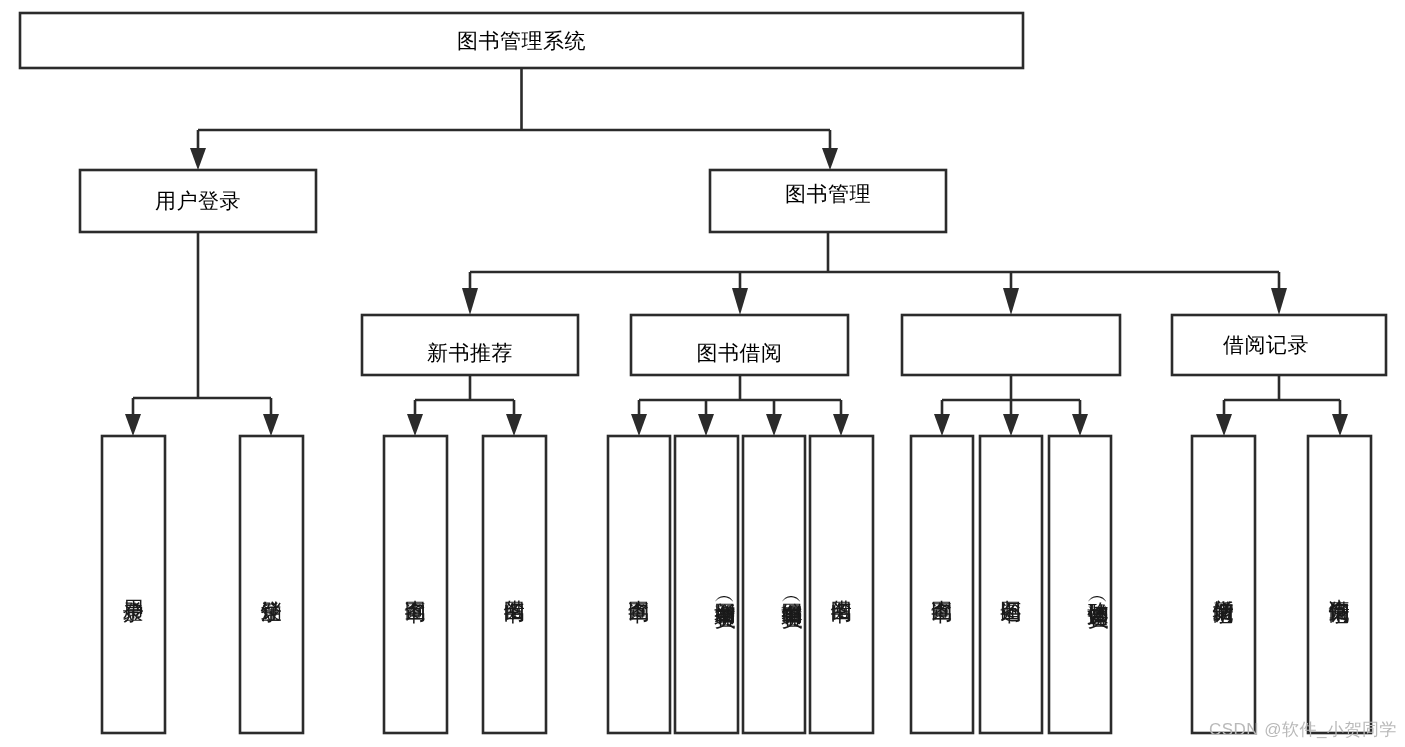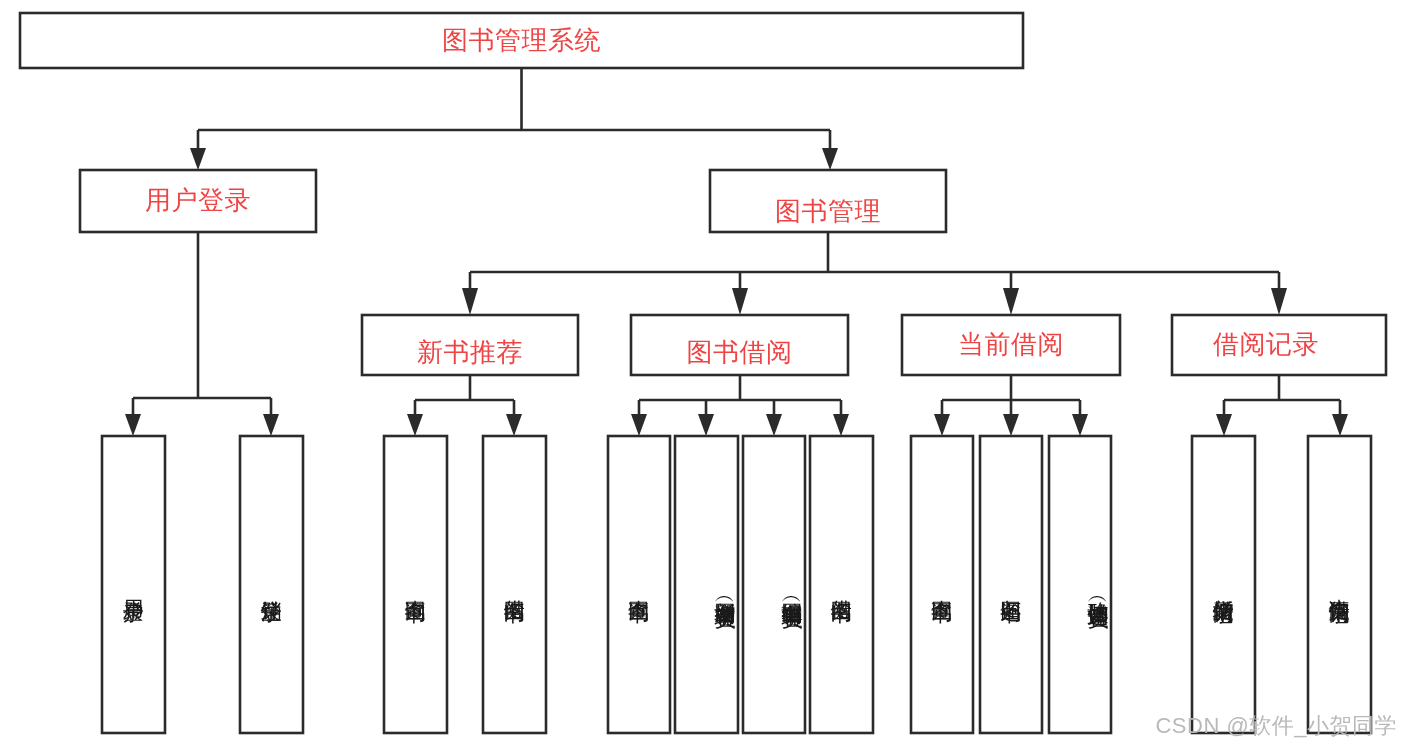--- a/index.html
+++ b/index.html
@@ -42,22 +42,22 @@
   }
   .arrow-head {
     fill: #2b2b2b;
     stroke: none;
   }
   .node-label-h {
     position: absolute;
     display: flex;
     align-items: center;
     justify-content: center;
-    color: #ef4444;
-    font-size: 26px;
+    color: #000000;
+    font-size: 21px;
     line-height: 1.2;
     letter-spacing: 0.5px;
     white-space: nowrap;
     pointer-events: none;
   }
   .node-label-v {
     position: absolute;
     display: flex;
     align-items: center;
     justify-content: center;
@@ -67,21 +67,21 @@
     letter-spacing: 1px;
     writing-mode: vertical-rl;
     text-orientation: upright;
     pointer-events: none;
   }
   .watermark {
     position: absolute;
     right: 8px;
     bottom: 6px;
     color: #b9b9b9;
-    font-size: 22px;
+    font-size: 17px;
     letter-spacing: 0.5px;
     white-space: nowrap;
     pointer-events: none;
   }
 </style>
 </head>
 <body>
 
 <div id="diagram-root">
 
@@ -146,25 +146,24 @@
     <rect class="node-box" x="1049" y="436" width="62" height="297"></rect>
 
     <rect class="node-box" x="1192" y="436" width="63" height="297"></rect>
     <rect class="node-box" x="1308" y="436" width="63" height="297"></rect>
 
   </svg>
 
   <div class="node-label-h" style="left:20px; top:13px; width:1003px; height:55px;">图书管理系统</div>
 
   <div class="node-label-h" style="left:80px; top:170px; width:236px; height:62px;">用户登录</div>
-  <div class="node-label-h" style="left:710px; top:188px; width:236px; height:48px;">图书管理</div>
+  <div class="node-label-h" style="left:710px; top:170px; width:236px; height:48px;">图书管理</div>
 
   <div class="node-label-h" style="left:362px; top:315px; width:216px; height:76px;">新书推荐</div>
   <div class="node-label-h" style="left:631px; top:315px; width:217px; height:76px;">图书借阅</div>
-  <div class="node-label-h" style="left:902px; top:315px; width:218px; height:60px;">当前借阅</div>
   <div class="node-label-h" style="left:1172px; top:315px; width:188px; height:60px;border-radius:7px;">借阅记录</div>
 
   <div class="node-label-v" style="left:102px; top:436px; width:63px; height:297px;">用户登录</div>
   <div class="node-label-v" style="left:240px; top:436px; width:63px; height:297px;">注销登录</div>
 
   <div class="node-label-v" style="left:384px; top:436px; width:63px; height:297px;">查询图书</div>
   <div class="node-label-v" style="left:483px; top:436px; width:63px; height:297px;">借阅图书</div>
 
   <div class="node-label-v" style="left:608px; top:436px; width:62px; height:297px;">查询图书</div>
   <div class="node-label-v" style="left:675px; top:436px; width:63px; height:297px; align-items:flex-start; padding-top:10px; box-sizing:border-box;">新增图书（管理员）</div>

